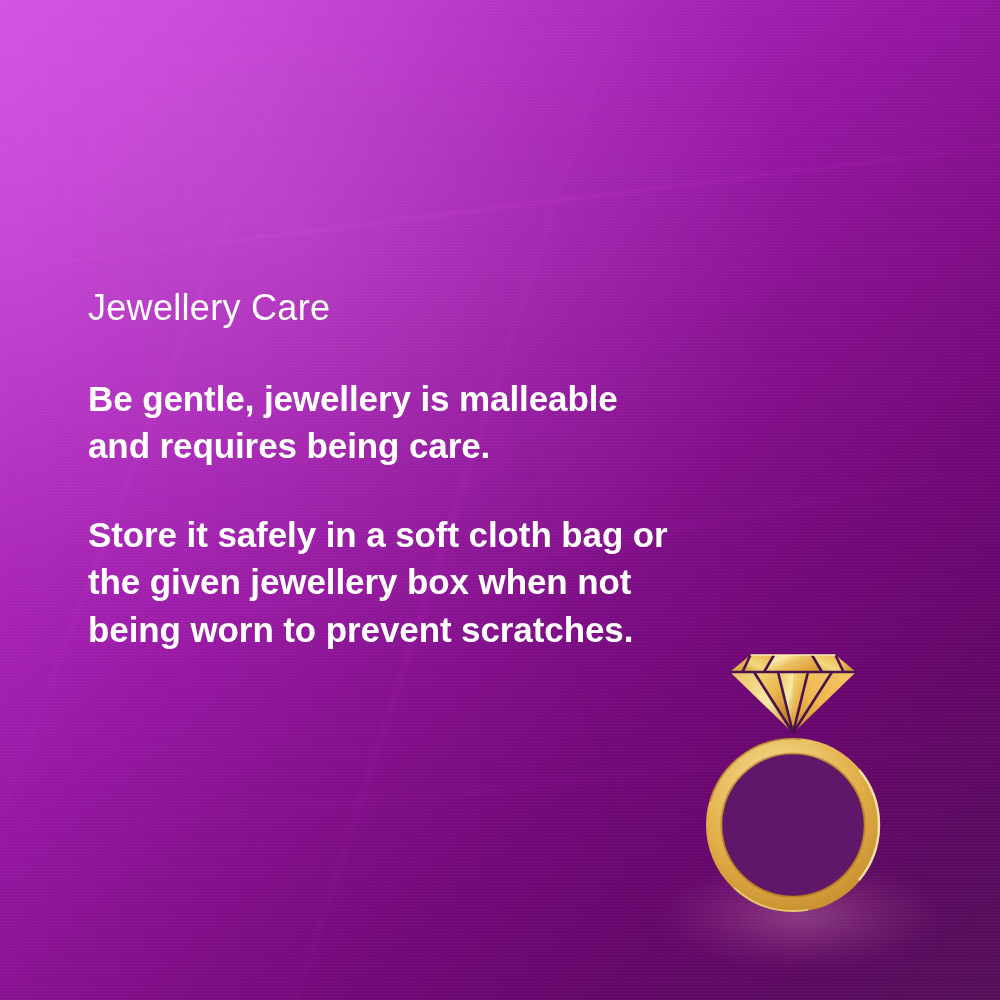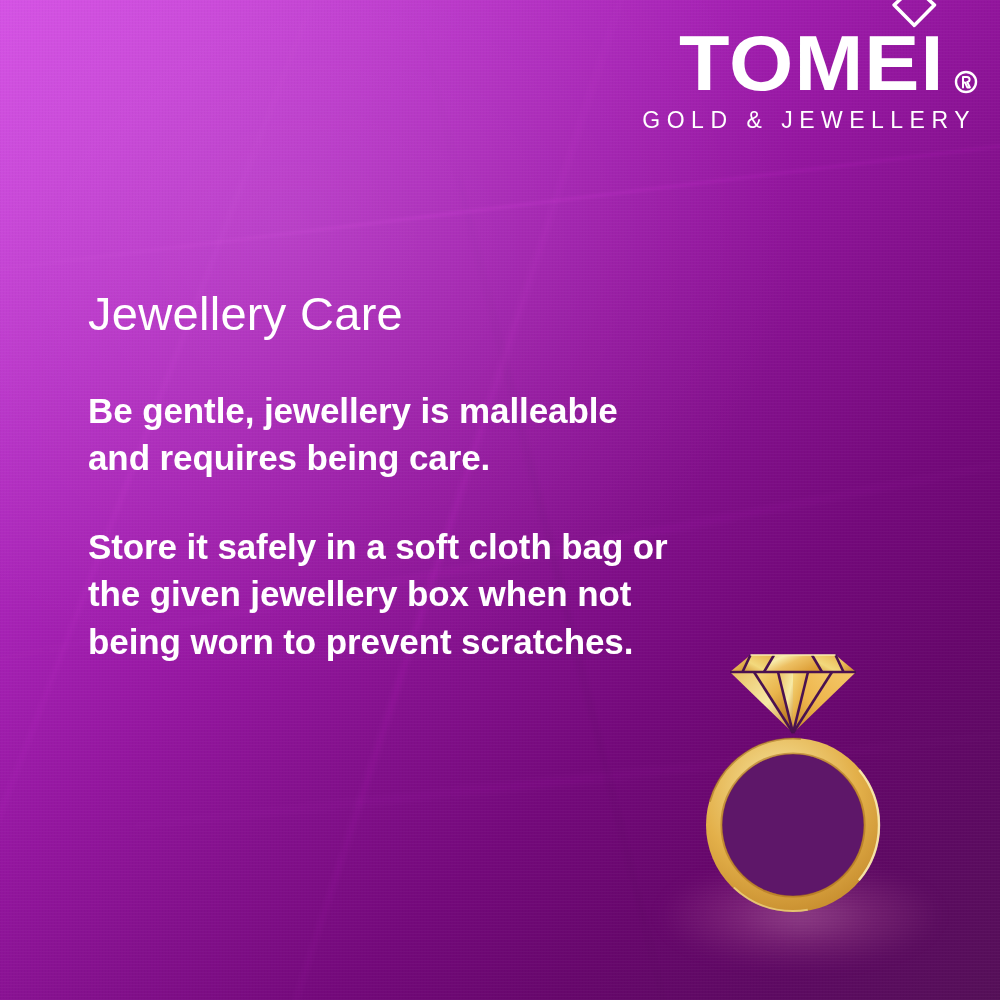--- a/index.html
+++ b/index.html
@@ -148,21 +148,21 @@
   
   .copy {
     position: absolute;
     left: 88px;
     top: 288px;
     width: 590px;
   }
   .headline {
     font-family: "Liberation Sans", "DejaVu Sans", sans-serif;
     font-weight: 400;
-    font-size: 47px;
+    font-size: 36px;
     line-height: 1.1;
     color: #ffffff;
     letter-spacing: .3px;
     margin: 0 0 47px 0;
   }
   .para {
     font-family: "Liberation Sans", "DejaVu Sans", sans-serif;
     font-weight: 700;
     font-size: 35px;
     line-height: 1.35;
@@ -203,36 +203,20 @@
     <div class="facet f1"></div>
     <div class="facet f2"></div>
     <div class="facet f3"></div>
     <div class="facet f4"></div>
     <div class="facet f5"></div>
     <div class="facet f6"></div>
   </div>
   <div class="vignette"></div>
   <div class="grain"></div>
 
-  <div class="logo">
-    <div class="logo-row">
-      <span class="wordmark">
-        <span>TOMEI</span>
-        <svg class="gem-mark" viewBox="0 0 54 34">
-          <path d="M8 11 L16.5 2.6 L37.5 2.6 L46 11 L27 31.4 Z" fill="none" stroke="#ffffff" stroke-width="3.4" stroke-linejoin="round" stroke-linecap="round"></path>
-        </svg>
-      </span>
-      <svg class="regmark" viewBox="0 0 24 24">
-        <circle cx="12" cy="12" r="10" fill="none" stroke="#ffffff" stroke-width="2.4"></circle>
-        <path d="M9 17.4 L9 6.9 L12.9 6.9 Q15.6 6.9 15.6 9.5 Q15.6 11.7 13.2 12.0 L15.9 17.4 L13.3 17.4 L11.0 12.4 L11.0 12.4 L9 12.4" fill="none" stroke="#ffffff" stroke-width="2.0" stroke-linejoin="round" stroke-linecap="round"></path>
-        <path d="M9 8.9 L12.6 8.9" fill="none" stroke="#ffffff" stroke-width="0"></path>
-      </svg>
-    </div>
-    <div class="tagline">GOLD &amp; JEWELLERY</div>
-  </div>
 
   <div class="copy">
     <h1 class="headline">Jewellery Care</h1>
     <p class="para">Be gentle, jewellery is malleable and requires being care.</p>
     <p class="para">Store it safely in a soft cloth bag or the given jewellery box when not being worn to prevent scratches.</p>
   </div>
 
   <div class="ring-glow"></div>
 
   <div class="ring-art">

